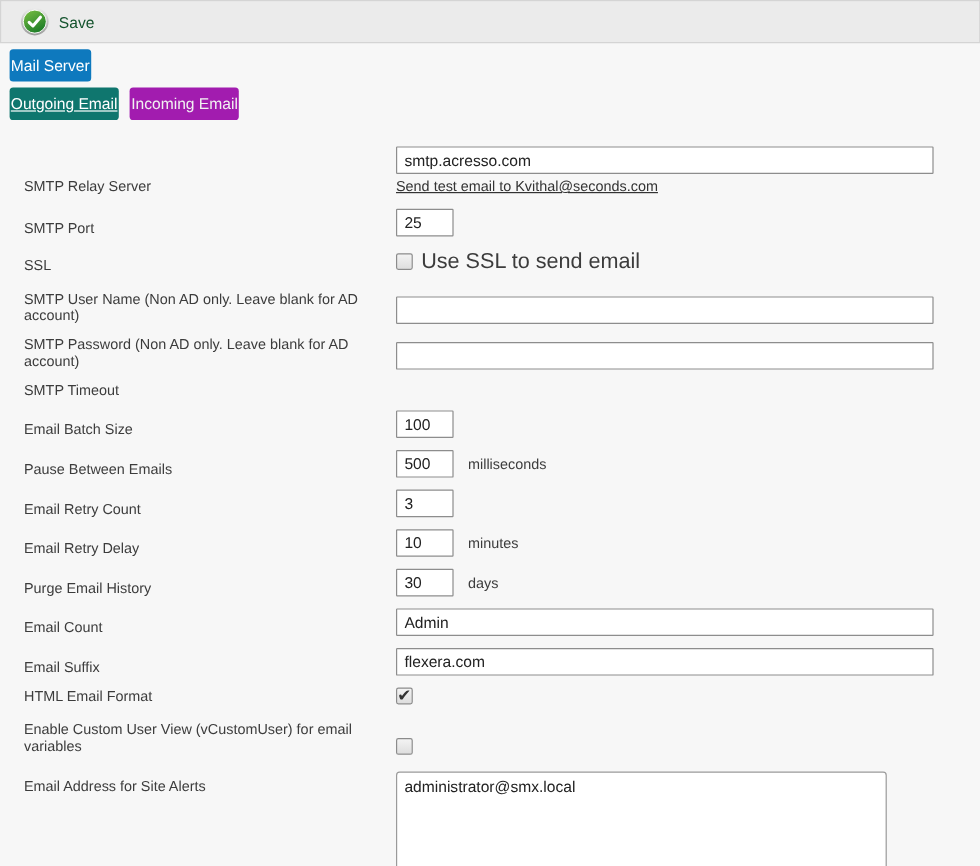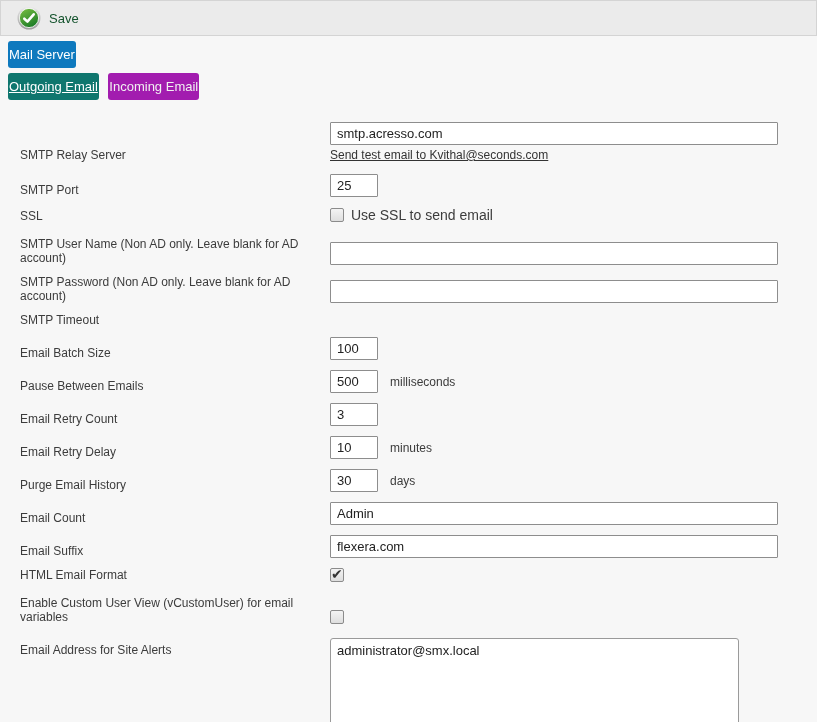--- a/index.html
+++ b/index.html
@@ -118,21 +118,21 @@
     cursor: pointer;
   }
   .cb[data-checked="true"]::after {
     content: "\2714";
     position: absolute;
     top: -3px; left: 0px;
     font-size: 14px;
     color: #333333;
   }
   .cb-text {
-    font-size: 14px;
+    font-size: 18px;
     color: #3c3c3c;
     margin-left: 7px;
   }
 </style>
 </head>
 <body>
 
 <div class="toolbar">
   <button class="save-btn">
     <span style="display:flex;">

